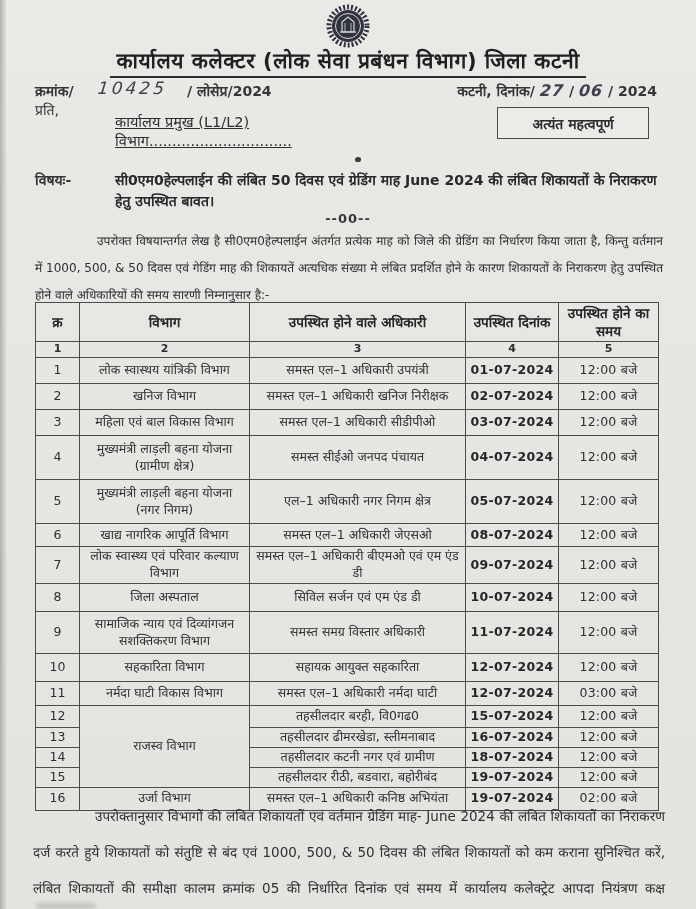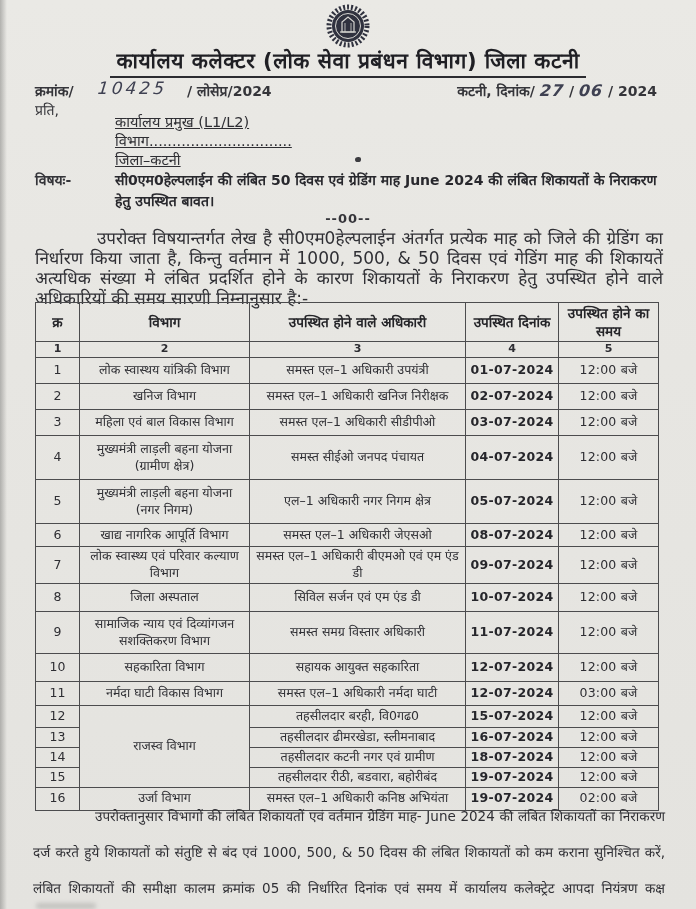--- a/index.html
+++ b/index.html
@@ -44,21 +44,21 @@
     border:1.5px solid #4a4a50;display:flex;align-items:center;justify-content:center;
     font-size:14px;font-weight:bold;color:#2c2c32;background:rgba(255,255,255,.15);
   }
   .ink-dot{position:absolute;left:355px;top:157px;width:6px;height:5px;background:#3c3c40;border-radius:60% 40% 50% 50%;}
   .subject-row{position:absolute;left:35px;top:170px;width:627px;font-size:14px;}
   .subject-label{position:absolute;left:0;top:0;font-weight:bold;}
   .subject-text{position:absolute;left:80px;top:0;width:547px;font-weight:bold;line-height:21px;color:#28282d;}
   .separator{position:absolute;left:0;top:211px;width:696px;text-align:center;font-size:13px;font-weight:bold;letter-spacing:1px;}
   .para1{
     position:absolute;left:35px;top:228px;width:628px;
-    font-size:17px;line-height:20px;text-align:justify;text-indent:62px;color:#2f2f34;
+    font-size:12px;line-height:27px;text-align:justify;text-indent:62px;color:#2f2f34;
   }
   table.schedule{
     position:absolute;left:35px;top:302px;width:623px;
     border-collapse:collapse;table-layout:fixed;font-size:12.5px;color:#2e2e33;
   }
   table.schedule th,table.schedule td{
     border:1px solid #4c4c4e;padding:1px 3px;text-align:center;vertical-align:middle;
     overflow:hidden;line-height:1.35;
   }
   table.schedule thead th{font-size:13.5px;font-weight:bold;height:32px;color:#242428;}
@@ -123,23 +123,25 @@
       <span class="hw">06</span>
       <span>/</span>
       <span>2024</span>
     </span>
   </div>
 
   <div class="to-label">प्रति,</div>
   <div class="addressee">
     <div>कार्यालय प्रमुख (L1/L2)</div>
     <div>विभाग...............................</div>
-    <div>जिला–कटनी</div>
-  </div>
-
+  </div>
+
+  <div class="stamp">
+    <span>अत्यंत महत्वपूर्ण</span>
+  </div>
 
   <div class="ink-dot"></div>
 
   <div class="subject-row">
     <span class="subject-label">विषयः-</span>
     <span class="subject-text">सी0एम0हेल्पलाईन की लंबित 50 दिवस एवं ग्रेडिंग माह June 2024 की लंबित शिकायतों के निराकरण हेतु उपस्थित बावत।</span>
   </div>
 
   <div class="separator">--00--</div>
 

